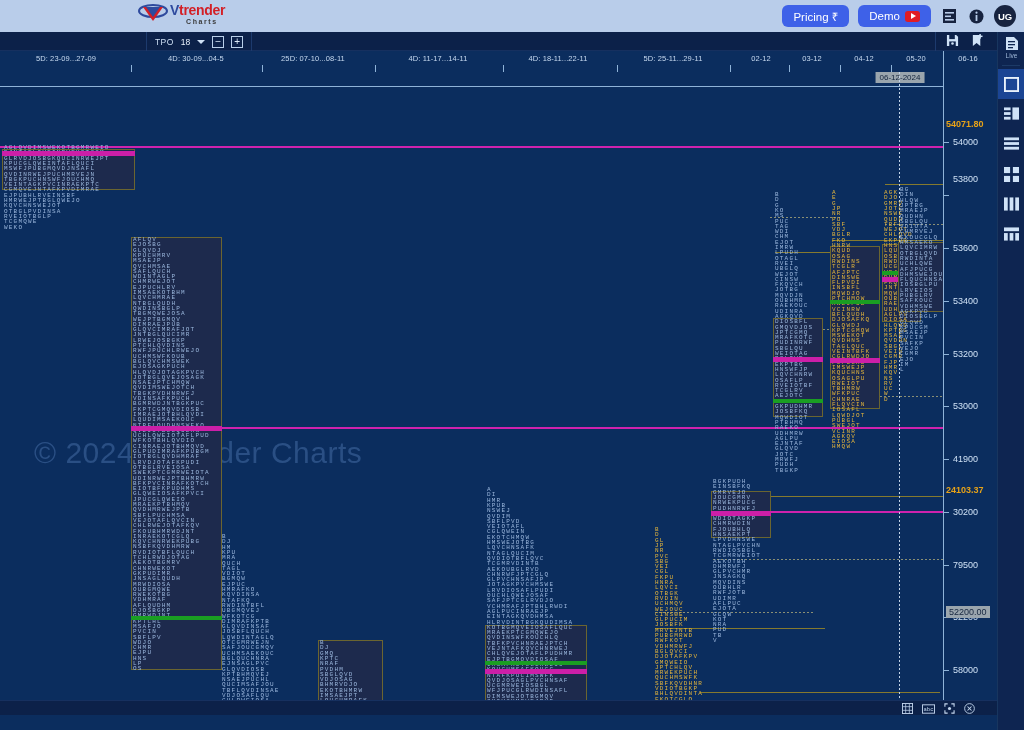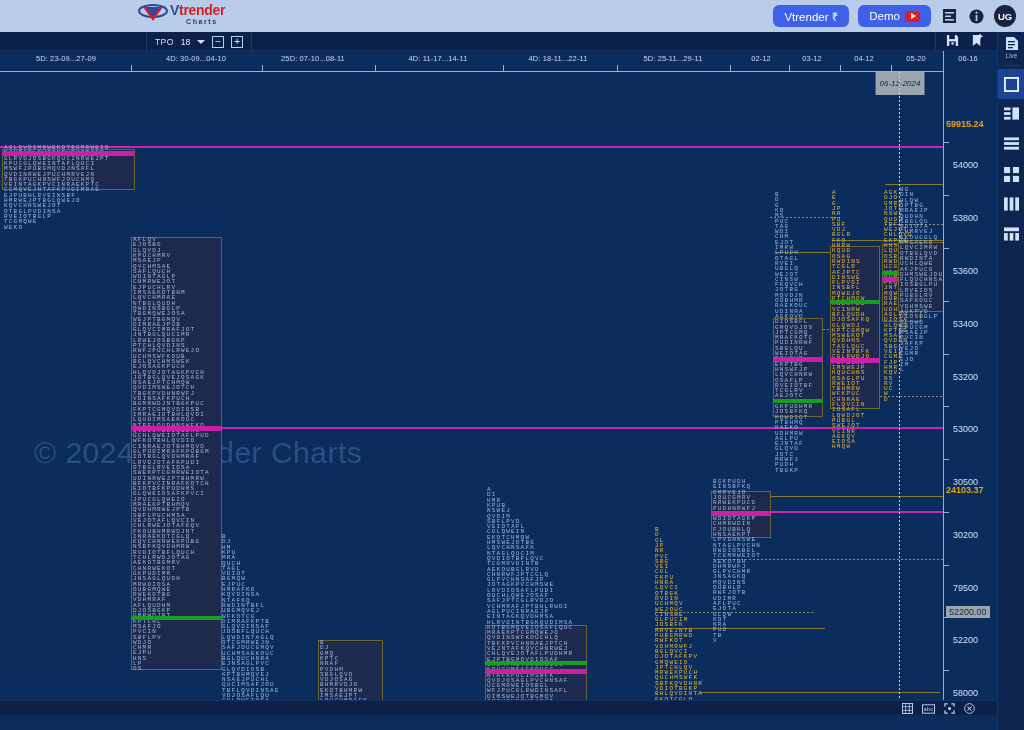--- a/index.html
+++ b/index.html
@@ -67,33 +67,33 @@
   .sb-sep{height:1px;background:#1c3a66;margin:3px 4px;}
 
   
   .chart{
     position:absolute;left:0;top:51px;width:997px;height:664px;
     background:#0b2d5e;overflow:hidden;
   }
   .plot{position:absolute;left:0;top:21px;width:943px;height:643px;overflow:hidden;}
 
   
-  .dateaxis{position:absolute;left:0;top:0;width:943px;height:21px;
+  .dateaxis{position:absolute;left:0;top:0;width:943px;height:36px;
      border-bottom:1px solid #8fb3d8;}
   .dlabel{position:absolute;top:3px;font-size:7.5px;color:#c7daf0;white-space:nowrap;
      transform:translateX(-50%);letter-spacing:.1px;}
   .dtick{position:absolute;top:14px;width:1px;height:7px;background:#8fb3d8;}
   .dtip{position:absolute;top:21px;background:#9aa5ad;color:#12233c;font-size:8px;
-     padding:7px 4px;white-space:nowrap;transform:translateX(-50%);font-style:italic;}
+     padding:1px 4px;white-space:nowrap;transform:translateX(-50%);}
 
   
   .priceaxis{position:absolute;left:943px;top:0;width:54px;height:664px;
      border-left:1px solid #8fb3d8;}
   .plabel{position:absolute;left:9px;font-size:9px;color:#cfe1f5;white-space:nowrap;
-     transform:translateY(-50%);margin-top:23px;}
+     transform:translateY(-50%);}
   .ptick{position:absolute;left:0;width:5px;height:1px;background:#8fb3d8;}
   .phl{position:absolute;left:2px;font-size:9px;color:#e8a317;font-weight:bold;
      white-space:nowrap;transform:translateY(-50%);}
   .pbox{position:absolute;left:2px;background:#9aa5ad;color:#16263f;font-size:9px;
      padding:1px 3px;white-space:nowrap;transform:translateY(-50%);}
 
   
   .vabox{position:absolute;background:#1d2a4d;border:1px solid #6b6530;}
   .tporow{position:absolute;font-family:"Liberation Mono", monospace;font-size:6px;
      line-height:6px;color:#9ab6dc;white-space:pre;letter-spacing:1.2px;}
@@ -127,21 +127,21 @@
         <ellipse cx="30" cy="14" rx="28" ry="12" fill="none" stroke="#2e4a9e" stroke-width="4"></ellipse>
         <path d="M10 6 L30 34 L50 6 Z" fill="#d31f26"></path>
         <path d="M16 6 L30 26 L44 6 Z" fill="#2e4a9e"></path>
       </svg>
       <div class="logo-text"><span class="v">V</span><span>trender</span></div>
       <div class="logo-sub">Charts</div>
     </div>
 
     <div class="hdr-right">
       <div class="btn-pill">
-        <span>Vtrender ₹</span>
+        <span>Pricing ₹</span>
       </div>
       <div class="btn-pill">
         <span>Demo</span>
         <span class="yt"></span>
       </div>
       <div class="hdr-ico">
         <svg width="15" height="16" viewBox="0 0 15 16">
             <rect x="1" y="1" width="13" height="14" fill="#17233f"></rect>
             <rect x="3" y="4" width="9" height="1.6" fill="#b9cdea"></rect>
             <rect x="3" y="7.5" width="6" height="1.6" fill="#b9cdea"></rect>
@@ -239,21 +239,21 @@
           <rect x="6" y="6" width="4" height="8" fill="#cfe2f7"></rect>
           <rect x="12" y="6" width="4" height="8" fill="#cfe2f7"></rect>
         </svg>
     </div>
   </div>
 
   <div class="chart">
 
     <div class="dateaxis" id="dateaxis">
         <div class="dlabel" style="left: 66px;">5D: 23-09...27-09</div>
-        <div class="dlabel" style="left: 196px;">4D: 30-09...04-10</div>
+        <div class="dlabel" style="left: 196px;">4D: 30-09...04-5</div>
         <div class="dlabel" style="left: 313px;">25D: 07-10...08-11</div>
         <div class="dlabel" style="left: 438px;">4D: 11-17...14-11</div>
         <div class="dlabel" style="left: 558px;">4D: 18-11...22-11</div>
         <div class="dlabel" style="left: 673px;">5D: 25-11...29-11</div>
         <div class="dlabel" style="left: 761px;">02-12</div>
         <div class="dlabel" style="left: 812px;">03-12</div>
         <div class="dlabel" style="left: 864px;">04-12</div>
         <div class="dlabel" style="left: 916px;">05-20</div>
         <div class="dlabel" style="left: 968px;">06-16</div>
         <div class="dtick" style="left: 131px;"></div>
@@ -264,41 +264,41 @@
         <div class="dtick" style="left: 730px;"></div>
         <div class="dtick" style="left: 789px;"></div>
         <div class="dtick" style="left: 840px;"></div>
         <div class="dtick" style="left: 891px;"></div>
         <div class="dtick" style="left: 943px;"></div>
         <div class="dtip" style="left: 900px;">06-12-2024</div>
       </div>
     <div class="priceaxis" id="priceaxis">
         <div class="plabel" style="top: 91px;">54000</div>
         <div class="ptick" style="top: 91px;"></div>
-        <div class="plabel" style="top: 144px;">53800</div>
+        <div class="plabel" style="top: 128px;">53800</div>
         <div class="ptick" style="top: 144px;"></div>
         <div class="plabel" style="top: 197px;">53600</div>
         <div class="ptick" style="top: 197px;"></div>
         <div class="plabel" style="top: 250px;">53400</div>
         <div class="ptick" style="top: 250px;"></div>
         <div class="plabel" style="top: 303px;">53200</div>
         <div class="ptick" style="top: 303px;"></div>
         <div class="plabel" style="top: 355px;">53000</div>
         <div class="ptick" style="top: 355px;"></div>
-        <div class="plabel" style="top: 408px;">30500</div>
+        <div class="plabel" style="top: 408px;">41900</div>
         <div class="ptick" style="top: 408px;"></div>
         <div class="plabel" style="top: 461px;">30200</div>
         <div class="ptick" style="top: 461px;"></div>
         <div class="plabel" style="top: 514px;">79500</div>
         <div class="ptick" style="top: 514px;"></div>
         <div class="plabel" style="top: 566px;">52200</div>
         <div class="ptick" style="top: 566px;"></div>
         <div class="plabel" style="top: 619px;">58000</div>
         <div class="ptick" style="top: 619px;"></div>
-        <div class="phl" style="top: 73px;">59915.24</div>
+        <div class="phl" style="top: 73px;">54071.80</div>
         <div class="phl" style="top: 439px;">24103.37</div>
         <div class="pbox" style="top: 561px;">52200.00</div>
         <div class="phl" style="top: 661px;">51839.85</div>
       </div>
 
     <div class="plot" id="plot">
       <div class="watermark">© 2024 Vtrender Charts</div>
     <div class="hline-m" style="left: 131px; top: 355px; width: 812px;"></div>
         <div class="hline-m" style="left: 713px; top: 439px; width: 230px;"></div>
         <div class="hline-m" style="left: 0px; top: 74px; width: 943px;"></div>

